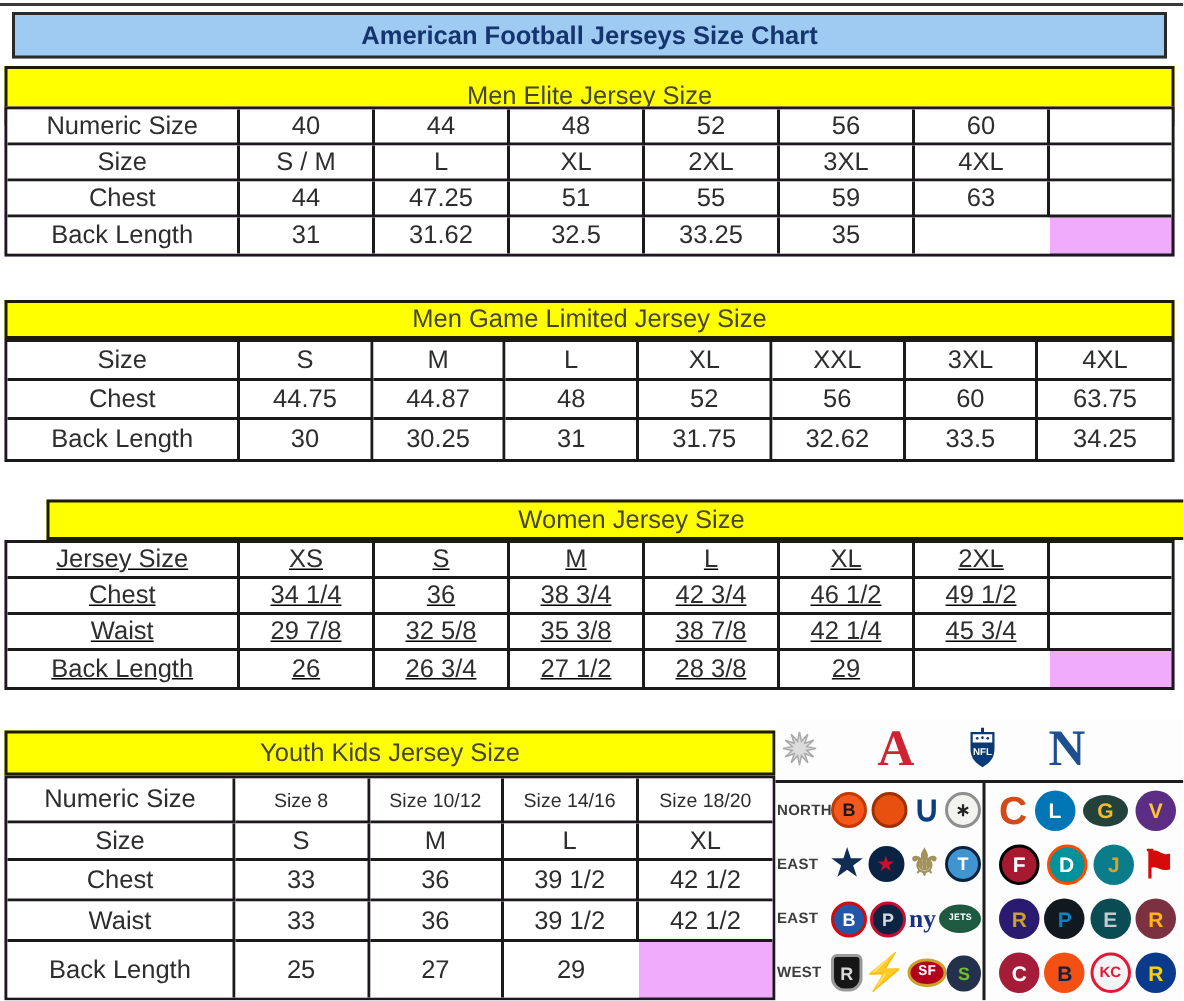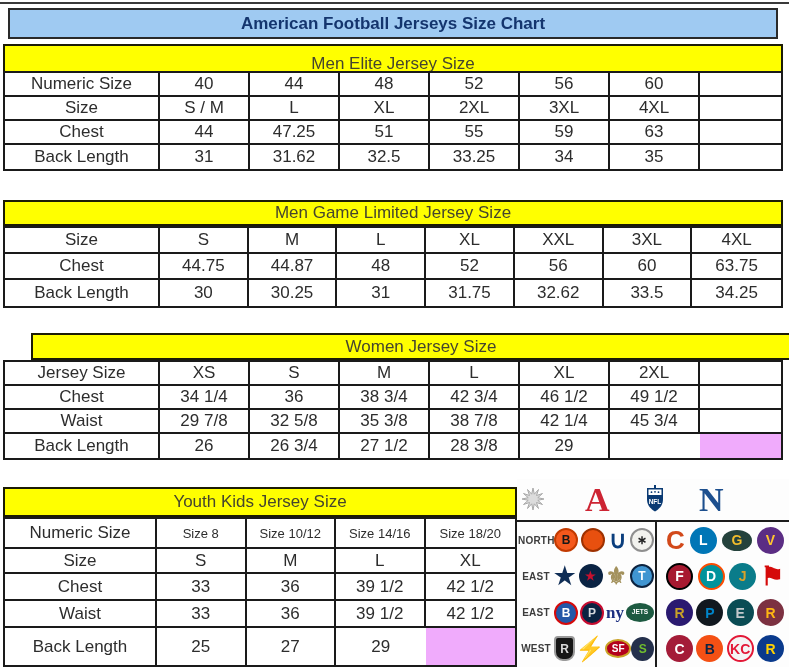--- a/index.html
+++ b/index.html
@@ -1,33 +1,33 @@
 <!DOCTYPE html>
 <html><head>
 <meta charset="utf-8">
 <style>
   html,body{margin:0;padding:0;background:#fff;}
   .page{position:relative;width:789px;height:667px;background:#ffffff;
-        font-family:"Liberation Sans",sans-serif;overflow:hidden;text-align:center;}
+        font-family:"Liberation Sans",sans-serif;overflow:hidden;}
   .topline{position:absolute;left:0;top:2px;width:789px;height:2px;background:#3a3a3a;}
   .title-bar{position:absolute;left:8px;top:8px;width:770px;height:31px;box-sizing:border-box;
         background:#9fcaf2;border:2px solid #2a2a2a;display:flex;align-items:center;justify-content:center;
         font-weight:bold;font-size:17px;color:#14356e;}
   .band{position:absolute;left:3px;width:780px;box-sizing:border-box;background:#ffff00;
         border:2px solid #1c1c05;display:flex;align-items:center;justify-content:center;
         font-size:17px;color:#45452e;}
   #band0{top:44px;height:40px;}
   #band1{top:200px;height:26px;}
   #band2{top:333px;height:27px;margin-left:28px;}
   #band3{top:487px;height:30px;width:514px;}
   .grid{position:absolute;left:3px;width:780px;box-sizing:border-box;display:grid;
         border:2px solid #1a1a1a;background:#f0abfc;}
   #grid0{top:71px;grid-template-columns:155px repeat(6,90px) 1fr;grid-auto-rows:24px;}
   #grid1{top:226px;grid-template-columns:155px repeat(7,1fr);grid-auto-rows:26px;}
-  #grid2{top:360px;grid-template-columns:155px repeat(6,90px) 1fr;grid-auto-rows:24px;}
+  #grid2{top:360px;grid-template-columns:155px repeat(6,90px) 1fr;grid-auto-rows:24px;text-decoration:underline;}
   #grid3{top:517px;width:514px;grid-template-columns:152px repeat(4,1fr);
          grid-template-rows:30px 25px 27px 27px 37px;}
   .cell{display:flex;align-items:center;justify-content:center;font-size:17px;color:#2d2d2d;
         border-right:2px solid #1a1a1a;border-bottom:2px solid #1a1a1a;background:#fff;
         white-space:nowrap;overflow:hidden;}
   .cell.c-last{border-right:none;}
   .cell.r-last{border-bottom:none;}
   #grid3 .cell:nth-child(n+2):nth-child(-n+5){font-size:13px;}
   
   .logo-panel{position:absolute;left:517px;top:479px;width:272px;height:188px;background:#fdfdfd;}
@@ -44,21 +44,21 @@
   .division-row{flex:1;display:flex;align-items:center;}
   .div-label{width:36px;font-size:10px;font-weight:600;color:#3c3c3c;padding-left:1px;
         letter-spacing:0.2px;}
   .conf-group{display:flex;align-items:center;}
   .conf-group.afc{width:100px;justify-content:space-between;}
   .conf-group.nfc{margin-left:12px;flex:1;justify-content:space-between;padding-right:5px;}
   .team-logo{display:flex;align-items:center;justify-content:center;font-weight:bold;
         border-radius:50%;box-sizing:border-box;line-height:1;}
   .afc .shape-circle{width:24px;height:24px;}
   .nfc .shape-circle{width:27px;height:27px;}
-  .afc .shape-oval{width:28px;height:19px;border-radius:50%;}
+  .afc .shape-oval{width:28px;height:19px;border-radius:50%;font-family:Liberation Mono, monospace;}
   .nfc .shape-oval{width:30px;height:21px;border-radius:50%;}
   .shape-shield{width:22px;height:25px;border-radius:4px 4px 9px 9px;}
   .shape-plain{background:transparent !important;}
 </style>
 </head>
 <body>
 
 <div class="page">
   <div class="topline"></div>
 
@@ -88,21 +88,20 @@
       <div class="cell">51</div>
       <div class="cell">55</div>
       <div class="cell">59</div>
       <div class="cell">63</div>
       <div class="cell c-last"></div>
       <div class="cell r-last">Back Length</div>
       <div class="cell r-last">31</div>
       <div class="cell r-last">31.62</div>
       <div class="cell r-last">32.5</div>
       <div class="cell r-last">33.25</div>
-      <div class="cell r-last">34</div>
       <div class="cell r-last">35</div>
       <div class="cell c-last r-last"></div>
     </div>
 
   <div class="band" id="band1">Men Game Limited Jersey Size</div>
   <div class="grid" id="grid1">
       <div class="cell">Size</div>
       <div class="cell">S</div>
       <div class="cell">M</div>
       <div class="cell">L</div>
@@ -260,19 +259,19 @@
           <span class="div-label">WEST</span>
           <span class="conf-group afc">
             <span class="team-logo shape-shield" style="background: rgb(22, 22, 22); color: rgb(216, 216, 216); font-size: 12px; border: 2px solid rgb(154, 154, 154);">R</span>
             <span class="team-logo shape-plain" style="color: rgb(245, 179, 18); font-size: 24px;">⚡</span>
             <span class="team-logo shape-oval" style="background: rgb(179, 0, 28); color: rgb(255, 255, 255); font-size: 10px; border: 2px solid rgb(201, 162, 39);">SF</span>
             <span class="team-logo shape-circle" style="background: rgb(36, 48, 76); color: rgb(111, 190, 46); font-size: 12px;">S</span>
           </span>
           <span class="conf-group nfc">
             <span class="team-logo shape-circle" style="background: rgb(164, 28, 56); color: rgb(255, 255, 255); font-size: 14px;">C</span>
             <span class="team-logo shape-circle" style="background: rgb(244, 80, 20); color: rgb(10, 35, 67); font-size: 14px;">B</span>
-            <span class="team-logo shape-circle" style="background: rgb(244, 244, 244); color: rgb(227, 24, 55); font-size: 14px; border: 2px solid rgb(227, 24, 55);">KC</span>
+            <span class="team-logo shape-circle" style="background: rgb(244, 244, 244); color: rgb(227, 24, 55); font-size: 10px; border: 2px solid rgb(227, 24, 55);">KC</span>
             <span class="team-logo shape-circle" style="background: rgb(10, 58, 140); color: rgb(255, 209, 0); font-size: 14px;">R</span>
           </span>
         </div>
       </div>
   </div>
 </div>
 
 </body></html>

